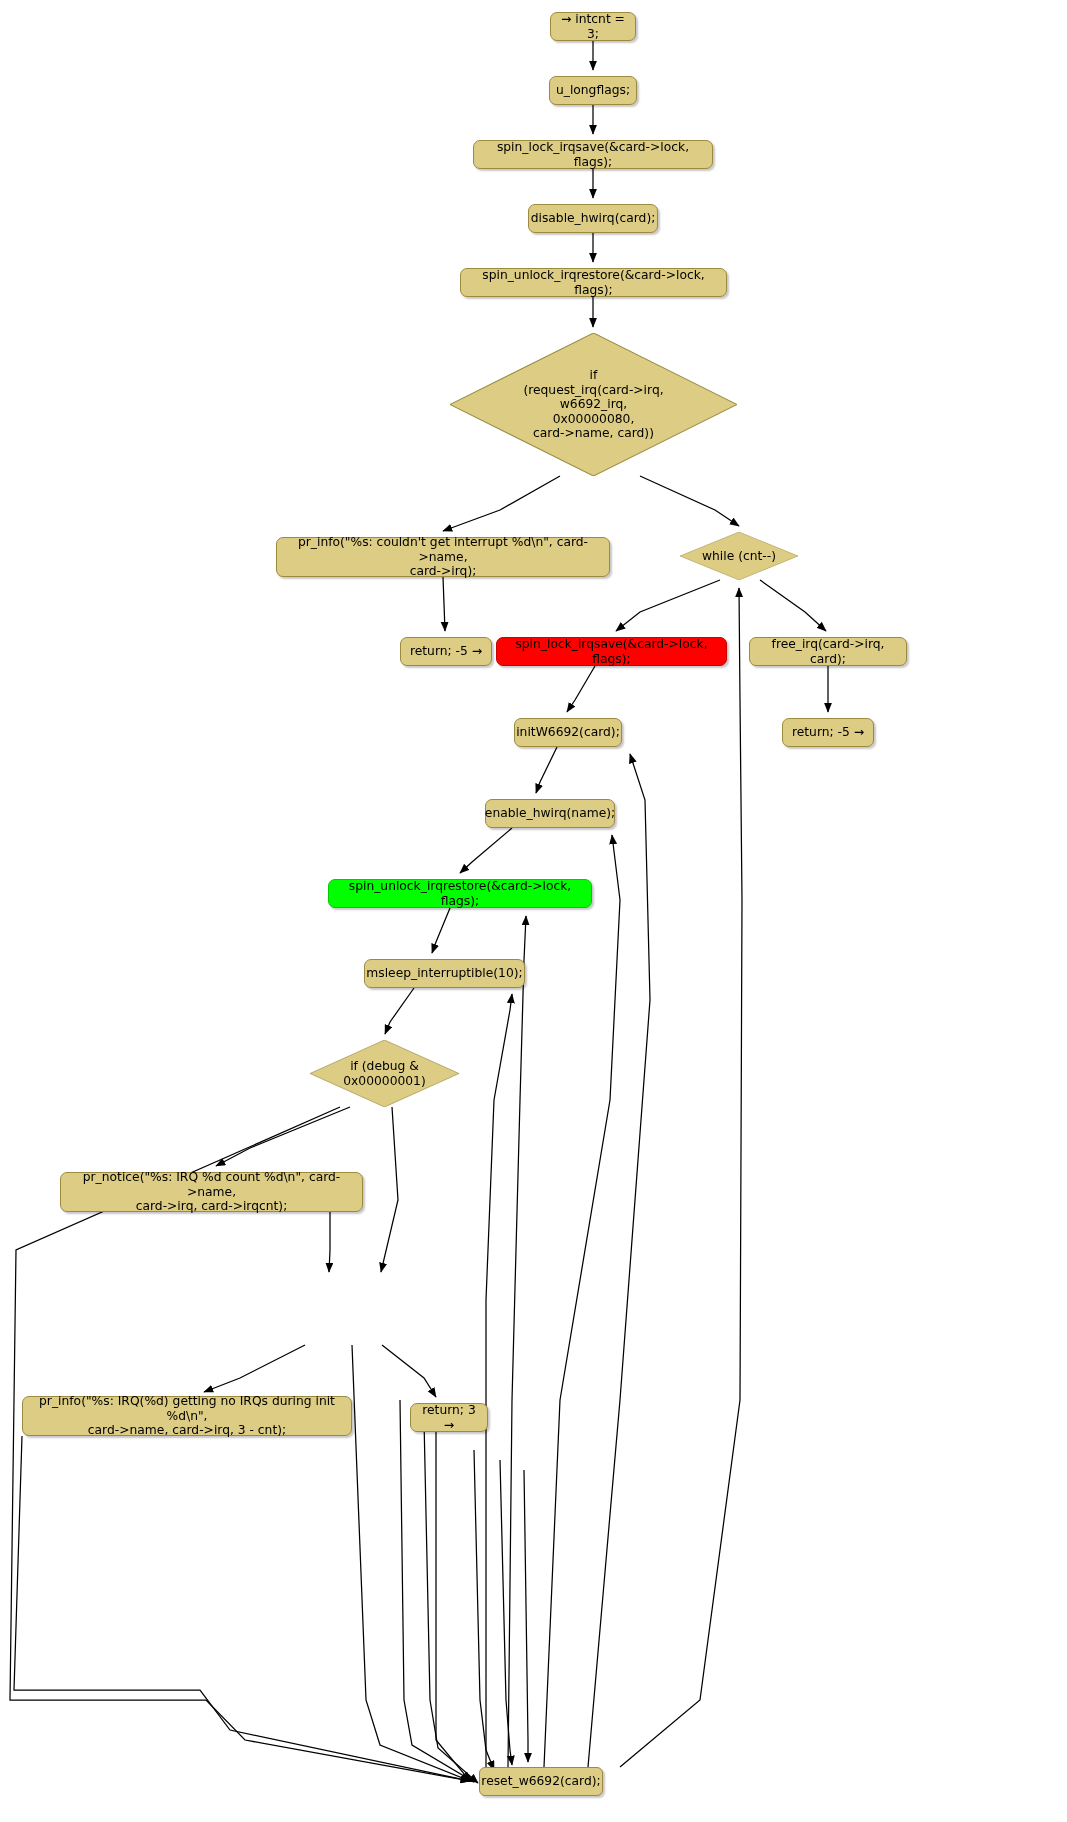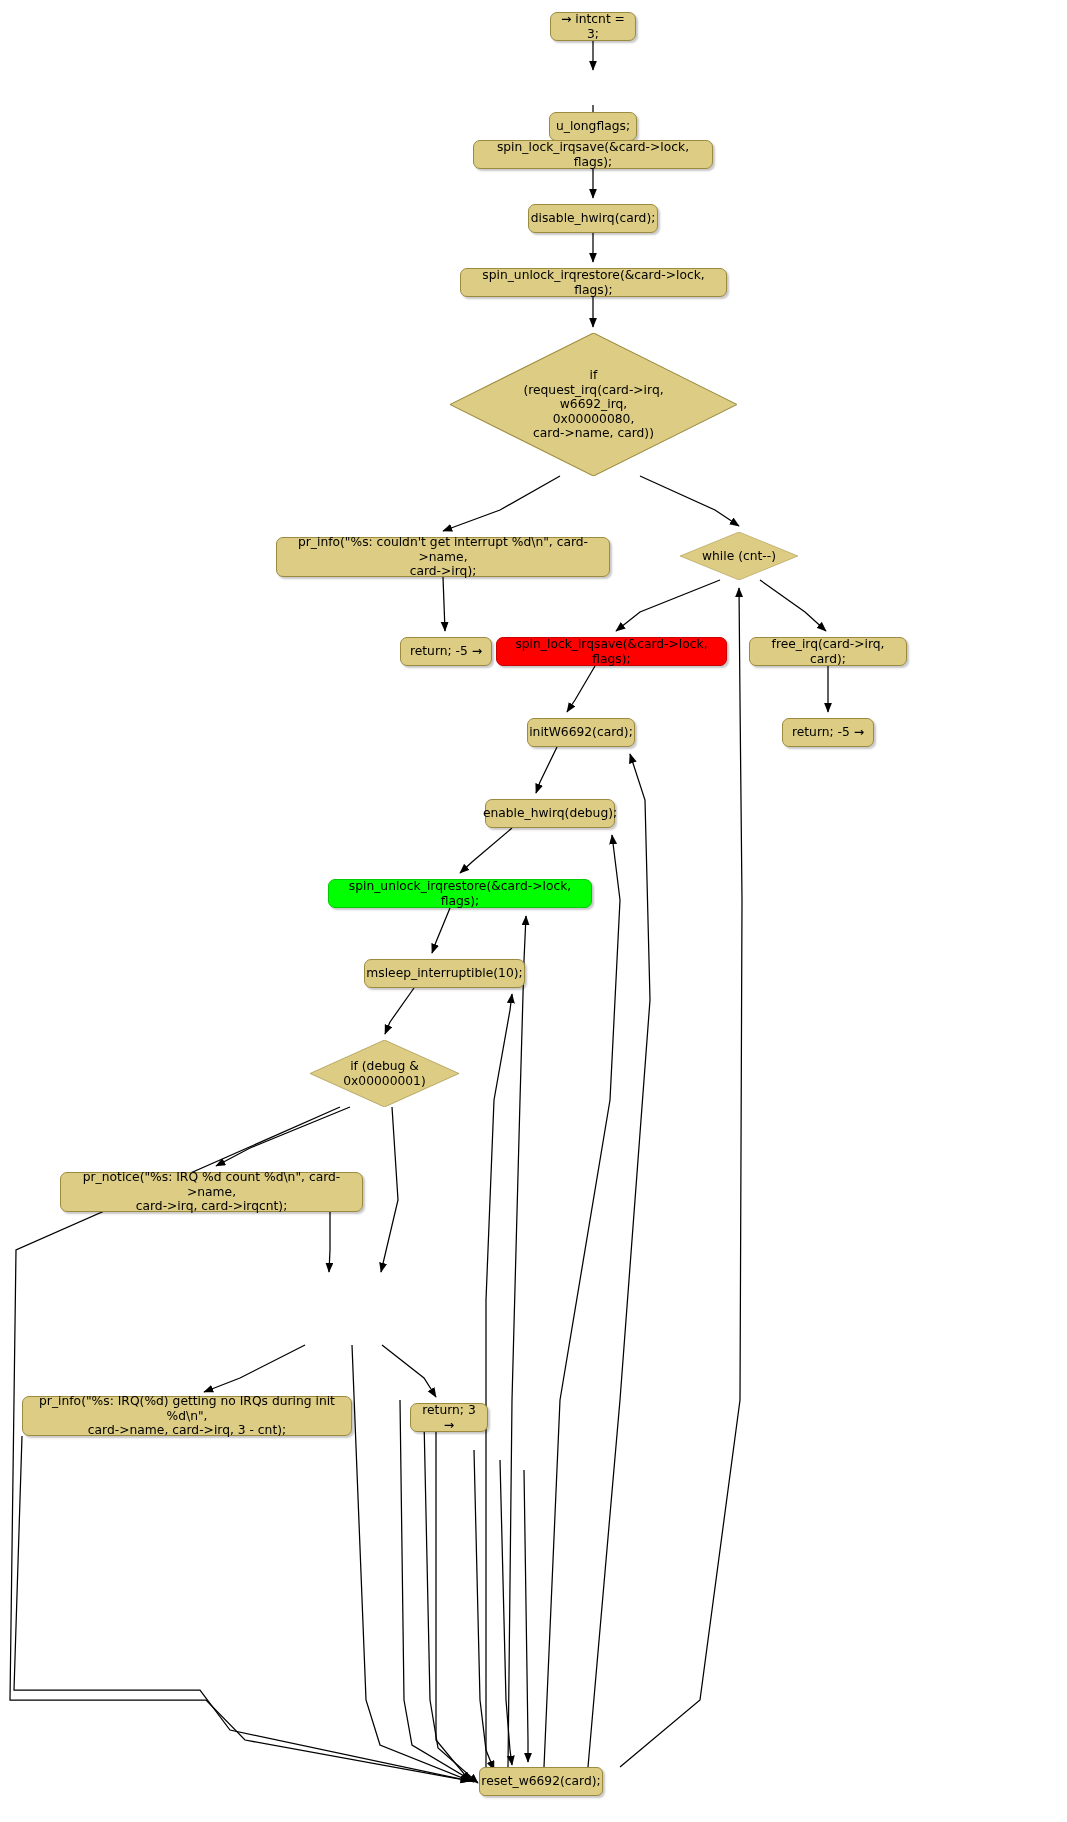--- a/index.html
+++ b/index.html
@@ -80,42 +80,42 @@
 
     <g fill="none" stroke="#000000" stroke-width="1.25" marker-end="url(#ah)">
       <path d="M486,1767 L486,1300 L494,1100 L510,1010 L512,994"></path>
       <path d="M508,1767 L512,1400 L520,1100 L524,960 L526,916"></path>
       <path d="M544,1767 L560,1400 L610,1100 L620,900 L612,835"></path>
       <path d="M588,1767 L620,1400 L650,1000 L645,800 L630,754"></path>
       <path d="M620,1767 L700,1700 L740,1400 L742,900 L740,700 L739,588"></path>
     </g>
   </svg>
 <div class="node box" style="left: 550px; top: 12px; width: 86px; height: 29px;"><span>→ intcnt = 3;</span></div>
-    <div class="node box" style="left: 549px; top: 76px; width: 88px; height: 29px; margin-top: 36px;"><span>u_longflags;</span></div>
+    <div class="node box" style="left: 549px; top: 76px; width: 88px; height: 29px;"><span>u_longflags;</span></div>
     <div class="node box" style="left: 473px; top: 140px; width: 240px; height: 29px;"><span>spin_lock_irqsave(&amp;card-&gt;lock, flags);</span></div>
     <div class="node box" style="left: 528px; top: 204px; width: 130px; height: 29px;"><span>disable_hwirq(card);</span></div>
     <div class="node box" style="left: 460px; top: 268px; width: 267px; height: 29px;"><span>spin_unlock_irqrestore(&amp;card-&gt;lock, flags);</span></div>
     <div class="node diamond" style="left: 450px; top: 333px; width: 287px; height: 143px;"><svg class="dshape" viewBox="0 0 100 100" preserveAspectRatio="none">
         <polygon points="50,0 100,50 50,100 0,50" fill="#ddcd84" stroke="#9c8a3e" stroke-width="0.6"></polygon>
       </svg><span class="dlabel">if
 (request_irq(card-&gt;irq,
 w6692_irq,
 0x00000080,
 card-&gt;name, card))</span></div>
     <div class="node box" style="left: 276px; top: 537px; width: 334px; height: 40px;"><span>pr_info("%s: couldn't get interrupt %d\n", card-&gt;name,
 card-&gt;irq);</span></div>
     <div class="node diamond" style="left: 680px; top: 532px; width: 118px; height: 48px;"><svg class="dshape" viewBox="0 0 100 100" preserveAspectRatio="none">
         <polygon points="50,0 100,50 50,100 0,50" fill="#ddcd84" stroke="#9c8a3e" stroke-width="0.6"></polygon>
       </svg><span class="dlabel">while (cnt--)</span></div>
     <div class="node box" style="left: 400px; top: 637px; width: 92px; height: 29px;"><span>return; -5 →</span></div>
     <div class="node box red" style="left: 496px; top: 637px; width: 231px; height: 29px;"><span>spin_lock_irqsave(&amp;card-&gt;lock, flags);</span></div>
     <div class="node box" style="left: 749px; top: 637px; width: 158px; height: 29px;"><span>free_irq(card-&gt;irq, card);</span></div>
-    <div class="node box" style="left: 527px; top: 718px; width: 108px; height: 29px;"><span>initW6692(card);</span></div>
+    <div class="node box" style="left: 514px; top: 718px; width: 108px; height: 29px;"><span>initW6692(card);</span></div>
     <div class="node box" style="left: 782px; top: 718px; width: 92px; height: 29px;"><span>return; -5 →</span></div>
-    <div class="node box" style="left: 485px; top: 799px; width: 130px; height: 29px;"><span>enable_hwirq(debug);</span></div>
+    <div class="node box" style="left: 485px; top: 799px; width: 130px; height: 29px;"><span>enable_hwirq(name);</span></div>
     <div class="node box green" style="left: 328px; top: 879px; width: 264px; height: 29px;"><span>spin_unlock_irqrestore(&amp;card-&gt;lock, flags);</span></div>
     <div class="node box" style="left: 364px; top: 959px; width: 161px; height: 29px;"><span>msleep_interruptible(10);</span></div>
     <div class="node diamond" style="left: 310px; top: 1040px; width: 149px; height: 67px;"><svg class="dshape" viewBox="0 0 100 100" preserveAspectRatio="none">
         <polygon points="50,0 100,50 50,100 0,50" fill="#ddcd84" stroke="#9c8a3e" stroke-width="0.6"></polygon>
       </svg><span class="dlabel">if (debug &amp;
 0x00000001)</span></div>
     <div class="node box" style="left: 60px; top: 1172px; width: 303px; height: 40px;"><span>pr_notice("%s: IRQ %d count %d\n", card-&gt;name,
 card-&gt;irq, card-&gt;irqcnt);</span></div>
     <div class="node box" style="left: 22px; top: 1396px; width: 330px; height: 40px;"><span>pr_info("%s: IRQ(%d) getting no IRQs during init %d\n",
 card-&gt;name, card-&gt;irq, 3 - cnt);</span></div>

